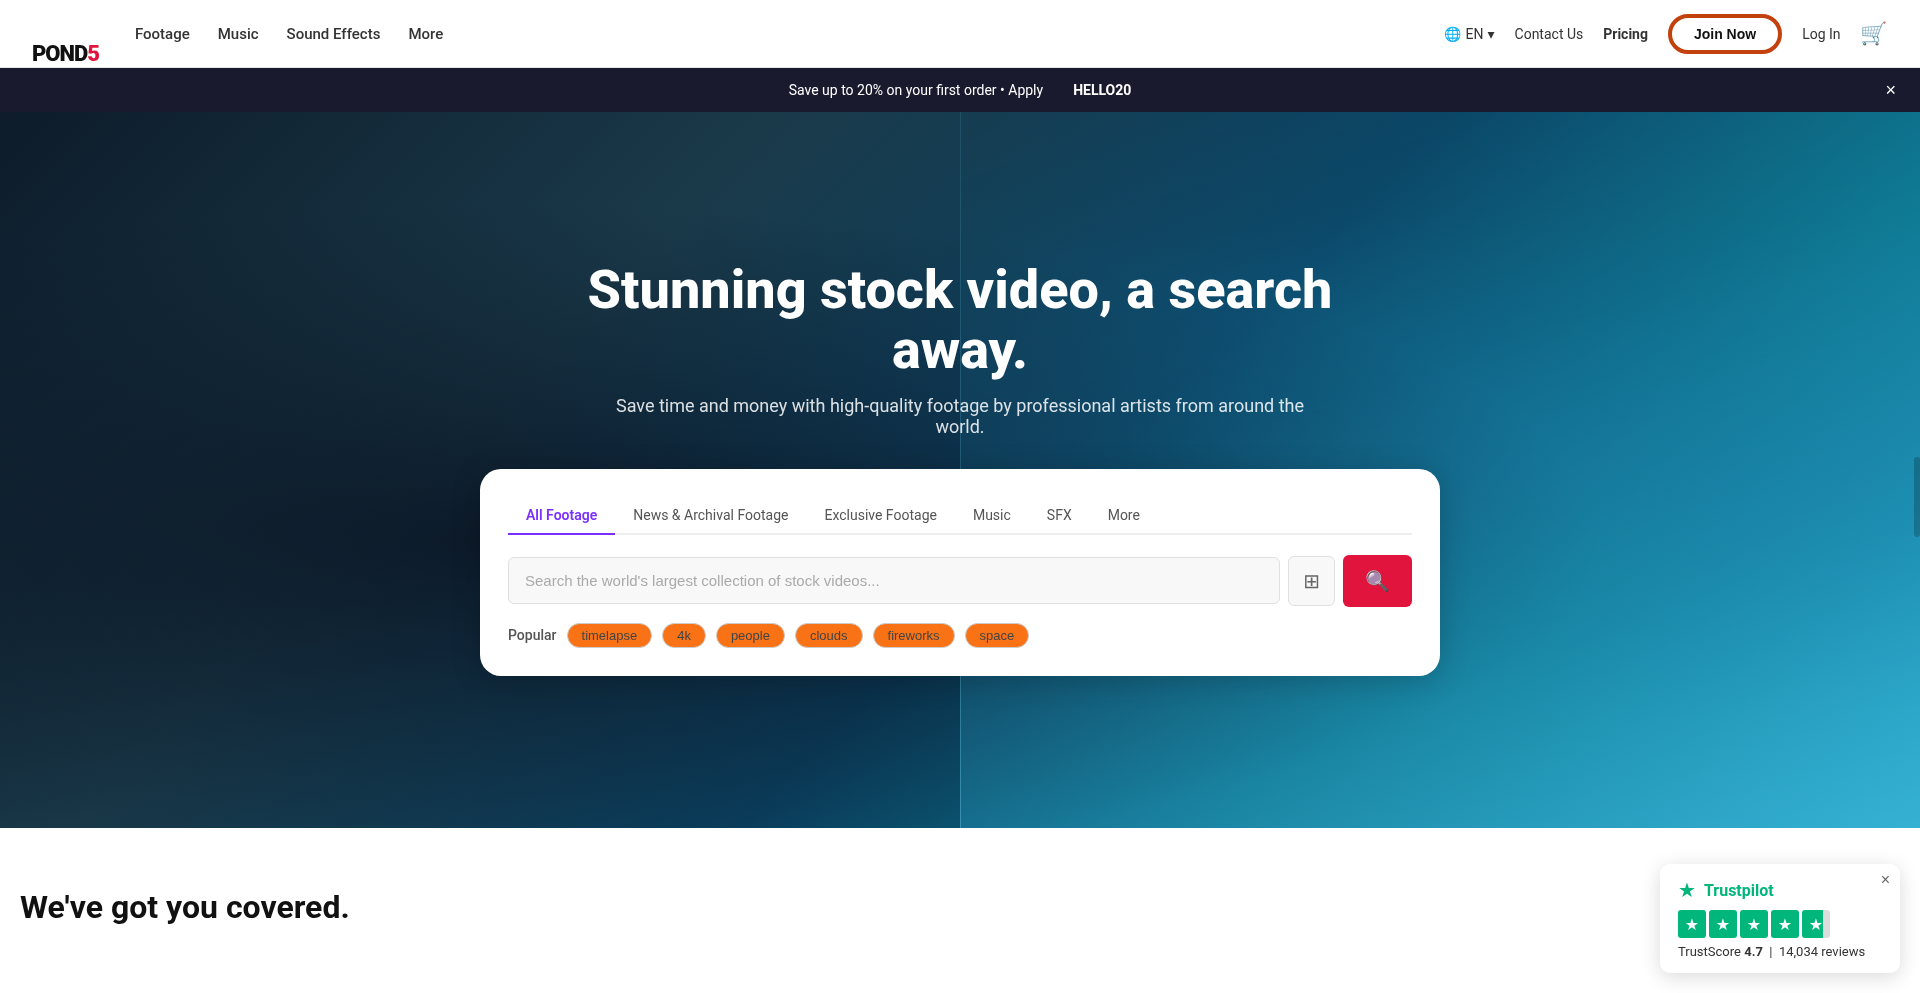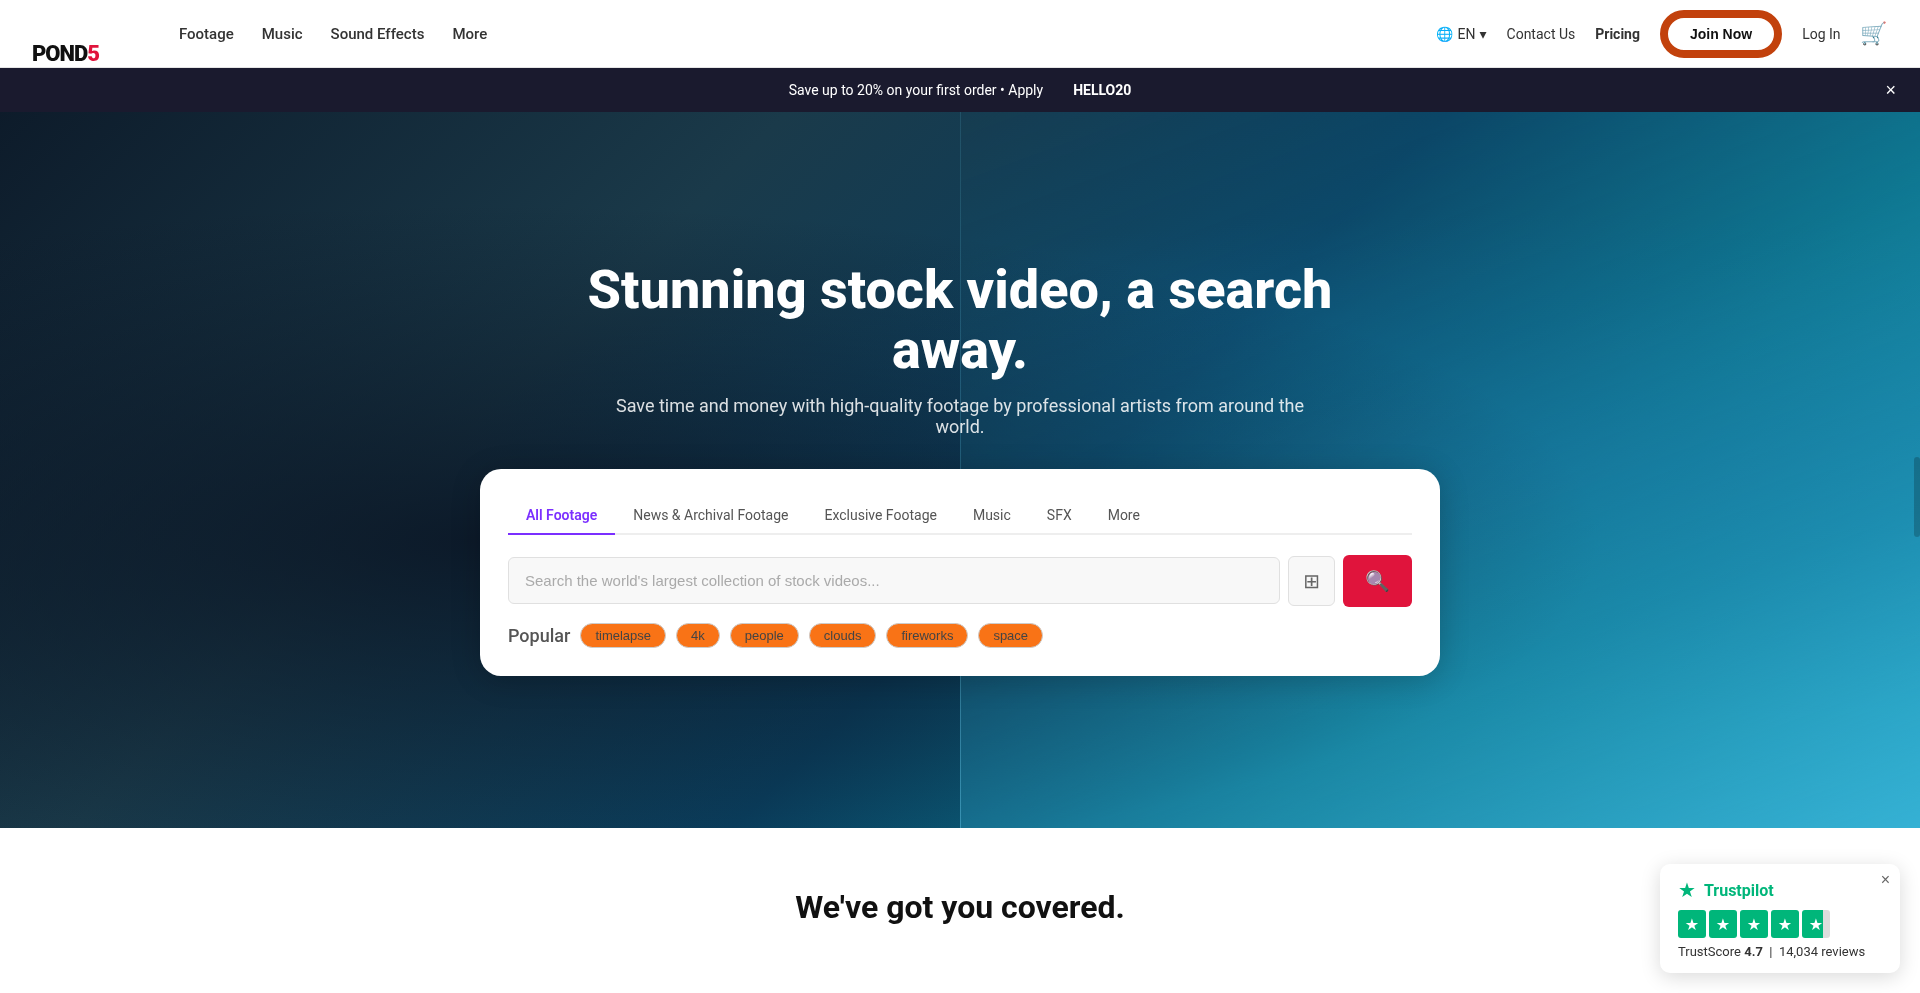--- a/index.html
+++ b/index.html
@@ -11,31 +11,31 @@
       height: 68px; background: #fff;
       display: flex; align-items: center; padding: 0 32px;
       border-bottom: 1px solid #e5e5e5;
     }
     .nav-logo {
       font-size: 22px; font-weight: 900; letter-spacing: -1px; color: #111;
       margin-right: 36px; display: flex; align-items: center; gap: 0; margin-top: 40px;
     }
     .nav-logo span.pond { color: #111; }
     .nav-logo span.five { color: #e0143c; }
-    .nav-links { display: flex; align-items: center; gap: 28px; flex: 1; margin-left: 44px; }
+    .nav-links { display: flex; align-items: center; gap: 28px; flex: 1; }
     .nav-links a {
       text-decoration: none; color: #333; font-size: 15px; font-weight: 500;
       cursor: pointer;
     }
     .nav-right { display: flex; align-items: center; gap: 20px; margin-left: auto; }
     .nav-lang { display: flex; align-items: center; gap: 4px; color: #333; font-size: 14px; cursor: pointer; }
     .nav-contact { color: #333; font-size: 14px; text-decoration: none; cursor: pointer; }
     .nav-pricing { color: #333; font-size: 14px; text-decoration: none; cursor: pointer; font-weight: bold; }
     .btn-join {
-      border: 8px solid #c2410c; border-radius: 28px; padding: 8px 22px;
+      border: 4px solid #c2410c; border-radius: 28px; padding: 8px 22px;
       font-size: 14px; font-weight: 600; background: #fff; color: #111;
       cursor: pointer;
     }
     .nav-login { color: #333; font-size: 14px; cursor: pointer; }
     .nav-cart { font-size: 22px; cursor: pointer; color: #111; }
 
     
     .promo-banner {
       position: fixed; top: 68px; left: 0; right: 0; z-index: 99;
       background: #1a1a2e; color: #fff; text-align: center;
@@ -114,21 +114,21 @@
       font-size: 20px; color: #666;
     }
     .search-go-btn {
       background: #e0143c; border: none; border-radius: 6px;
       padding: 14px 22px; cursor: pointer; font-size: 20px; color: #fff;
       display: flex; align-items: center; justify-content: center;
     }
     .popular-row {
       margin-top: 16px; display: flex; align-items: center; gap: 10px; flex-wrap: wrap;
     }
-    .popular-label { font-size: 18px; color: #555; font-weight: 500; }
+    .popular-label { font-size: 14px; color: #555; font-weight: 500; }
     .popular-tag {
       border: 1.5px solid #ccc; border-radius: 20px; padding: 4px 14px;
       font-size: 13px; color: #444; cursor: pointer; background: #f97316;
     }
 
     
     .trustpilot {
       position: fixed; bottom: 20px; right: 20px; z-index: 200;
       background: #fff; border-radius: 10px; padding: 14px 18px;
       box-shadow: 0 4px 20px rgba(0,0,0,0.15); min-width: 240px;
@@ -143,21 +143,21 @@
     .tp-star {
       width: 28px; height: 28px; background: #00b67a;
       display: flex; align-items: center; justify-content: center;
       color: #fff; font-size: 16px; border-radius: 3px;
     }
     .tp-score { font-size: 13px; color: #333; }
     .tp-score strong { font-weight: 700; text-align: center; }
 
     
     .bottom-section {
-      background: #fff; text-align: center; padding: 60px 20px 20px;
+      background: #fff; padding: 60px 20px 20px;
     }
     .bottom-title { font-size: 32px; font-weight: 700; color: #111; }
 
     
     .scroll-hint {
       position: fixed; right: 0; top: 50%; transform: translateY(-50%);
       width: 6px; height: 80px; background: rgba(0,0,0,0.2); border-radius: 3px; z-index: 200;
     }
   </style>
 </head>

